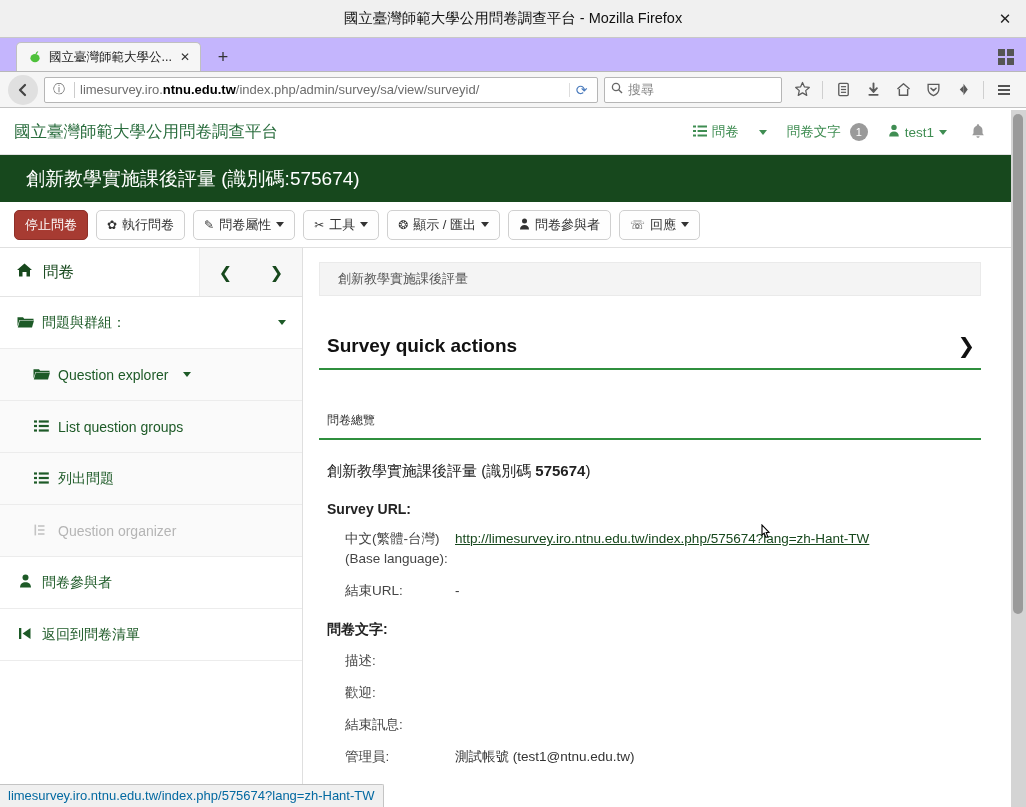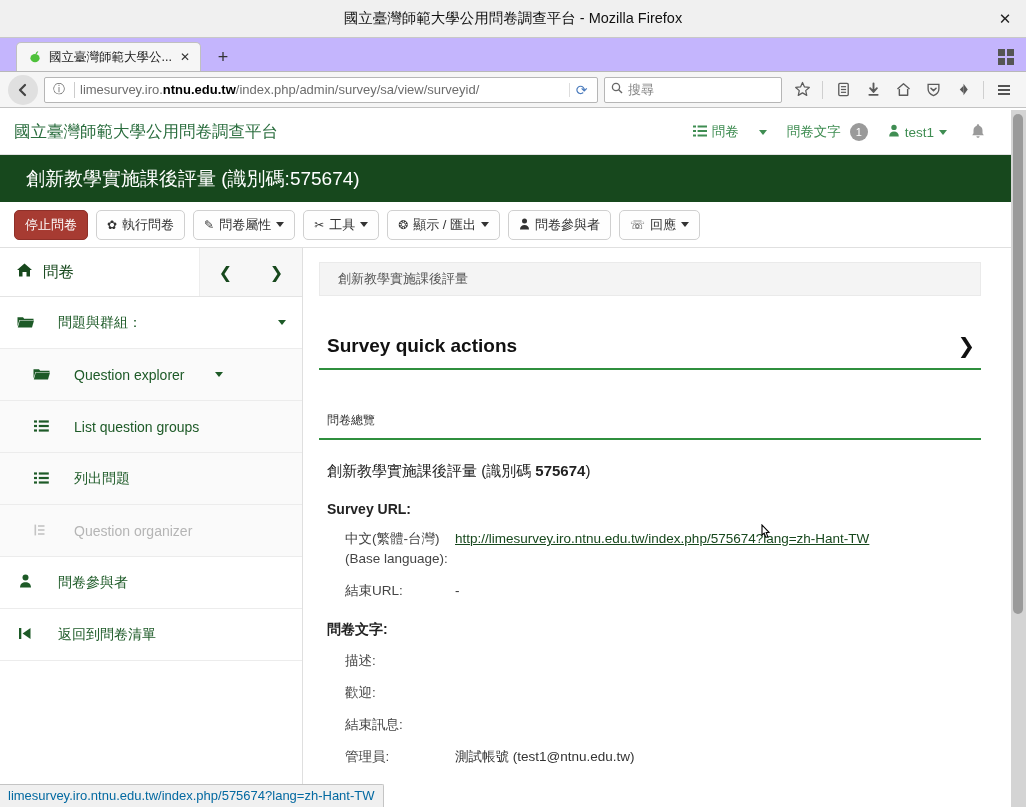--- a/index.html
+++ b/index.html
@@ -238,21 +238,21 @@
   }
   .side-head-arrows {
     display: flex; align-items: center; height: 100%;
     background: #f7f7f7; border-left: 1px solid #ededed;
     width: 103px; justify-content: space-around;
   }
   .side-arrow { color: #17481d; font-size: 16px; cursor: pointer; padding: 0 10px; font-weight: bold; }
 
   .side-item {
     min-height: 52px;
-    display: flex; align-items: center; gap: 24px;
+    display: flex; align-items: center; gap: 8px;
     padding: 0 16px;
     border-bottom: 1px solid #ececec;
     color: #1d5a27; font-size: 14px;
     cursor: pointer; background: #fff;
     position: relative;
   }
   .side-item .ico { width: 18px; flex: 0 0 18px; text-align: center; font-size: 14px; color: #1d5a27; }
   .side-item.sub { padding-left: 32px; background: #fafafa; }
   .side-item.disabled { color: #b5b5b5; background: #fafafa; cursor: default; }
   .side-item.disabled .ico { color: #c4c4c4; }

